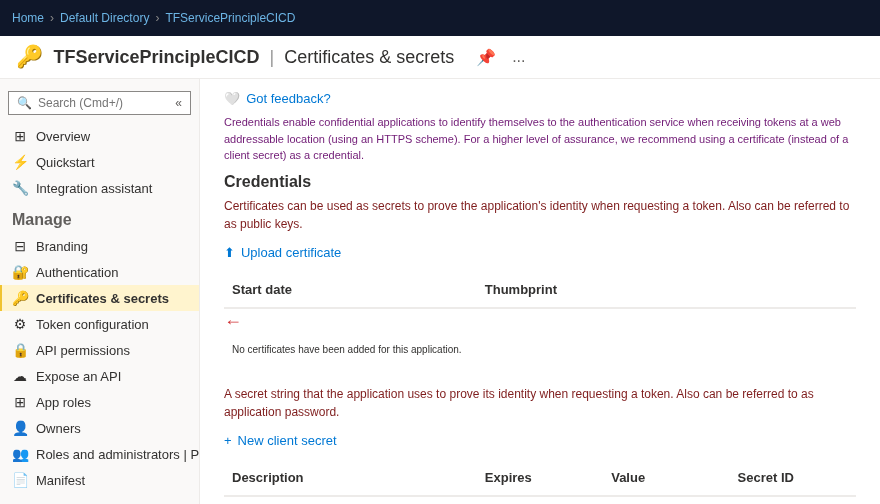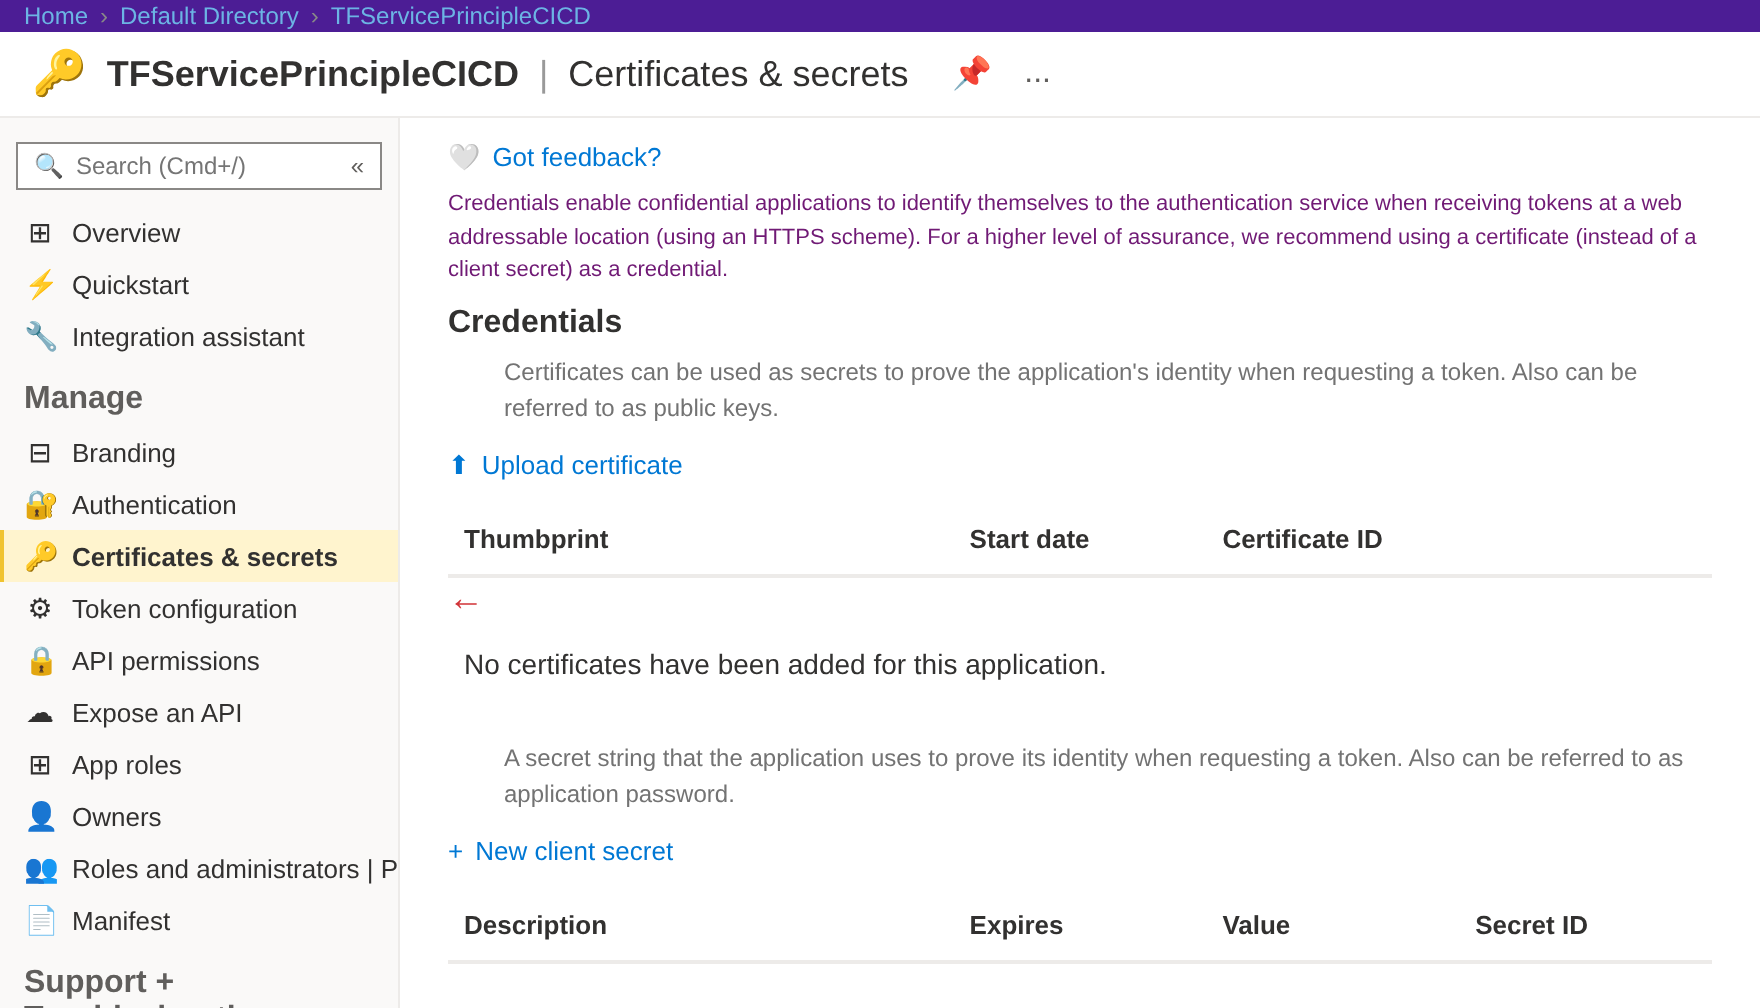--- a/index.html
+++ b/index.html
@@ -1,19 +1,19 @@
 <!DOCTYPE html>
 <html><head>
   <meta charset="utf-8">
   <style>
     * { box-sizing: border-box; margin: 0; padding: 0; }
     body { font-family: 'Segoe UI', Arial, sans-serif; font-size: 13px; color: #323130; background: #fff; display: flex; flex-direction: column; height: 504px; overflow: hidden; }
 
     
-    .top-bar { background: #4c1d95; height: 16px; display: flex; align-items: center; padding: 0 12px; flex-shrink: 0; }
+    .top-bar { background: #0f172a; height: 36px; display: flex; align-items: center; padding: 0 12px; flex-shrink: 0; }
     .top-bar-breadcrumb { color: #ccc; font-size: 12px; display: flex; align-items: center; gap: 6px; }
     .top-bar-breadcrumb a { color: #6cb4e4; text-decoration: none; }
     .top-bar-breadcrumb span { color: #888; }
 
     
     .page-header { background: #fff; border-bottom: 1px solid #edebe9; padding: 8px 16px; display: flex; align-items: center; gap: 10px; flex-shrink: 0; }
     .header-icon { font-size: 22px; color: #f0c330; }
     .header-title { font-size: 18px; font-weight: 600; color: #323130; }
     .header-divider { color: #999; font-size: 18px; }
     .header-subtitle { font-size: 18px; color: #323130; font-weight: 400; }
@@ -36,30 +36,30 @@
     .sidebar-section-label { font-size: 16px; font-weight: 700; color: #605e5c; padding: 10px 12px 4px 12px; text-transform: none; }
 
     
     .content { flex: 1; overflow-y: auto; padding: 12px 24px; }
 
     .feedback-row { display: flex; align-items: center; gap: 6px; color: #0078d4; font-size: 13px; margin-bottom: 8px; cursor: pointer; }
 
     .description-text { font-size: 11px; color: #701a75; margin-bottom: 9px; line-height: 1.5; }
 
     .section-title { font-size: 16px; font-weight: 600; color: #323130; margin-bottom: 6px; }
-    .section-desc { font-size: 12px; color: #737373; margin-bottom: 12px; line-height: 1.5; margin-left: 28px; }
+    .section-desc { font-size: 12px; color: #7f1d1d; margin-bottom: 12px; line-height: 1.5; }
 
     .action-link { display: flex; align-items: center; gap: 6px; color: #0078d4; font-size: 13px; cursor: pointer; text-decoration: none; margin-bottom: 12px; width: fit-content; }
 
     .table-header { display: grid; border-bottom: 2px solid #edebe9; padding: 6px 0; margin-bottom: 0; }
     .table-header.certs-header { grid-template-columns: 2fr 1fr 1fr 1fr; }
     .table-header.secrets-header { grid-template-columns: 2fr 1fr 1fr 1fr; }
     .col-header { font-size: 13px; font-weight: 600; color: #323130; padding: 4px 8px; }
 
-    .empty-msg { font-size: 14px; color: #323130; padding: 10px 8px; }
+    .empty-msg { font-size: 10px; color: #323130; padding: 10px 8px; }
 
     .section-separator { margin: 20px 0 16px 0; }
 
     .red-arrow-indicator { color: #d13438; font-size: 18px; margin-left: 0; display: inline-block; }
 
     
     .arrow-row { display: flex; align-items: center; margin-bottom: 4px; }
   </style>
 </head>
 <body>
@@ -166,23 +166,22 @@
     <div>
       <div class="section-title">Credentials</div>
       <p class="section-desc">Certificates can be used as secrets to prove the application's identity when requesting a token. Also can be referred to as public keys.</p>
 
       <a class="action-link">
         <span>⬆</span>
         <span>Upload certificate</span>
       </a>
 
       <div class="table-header certs-header">
+        <span class="col-header">Start date</span>
         <span class="col-header">Thumbprint</span>
-        <span class="col-header">Start date</span>
-        <span class="col-header">Certificate ID</span>
       </div>
       <div class="arrow-row">
         <span class="red-arrow-indicator">←</span>
       </div>
       <div class="empty-msg">No certificates have been added for this application.</div>
     </div>
 
     <div class="section-separator"></div>
 
     <div>

